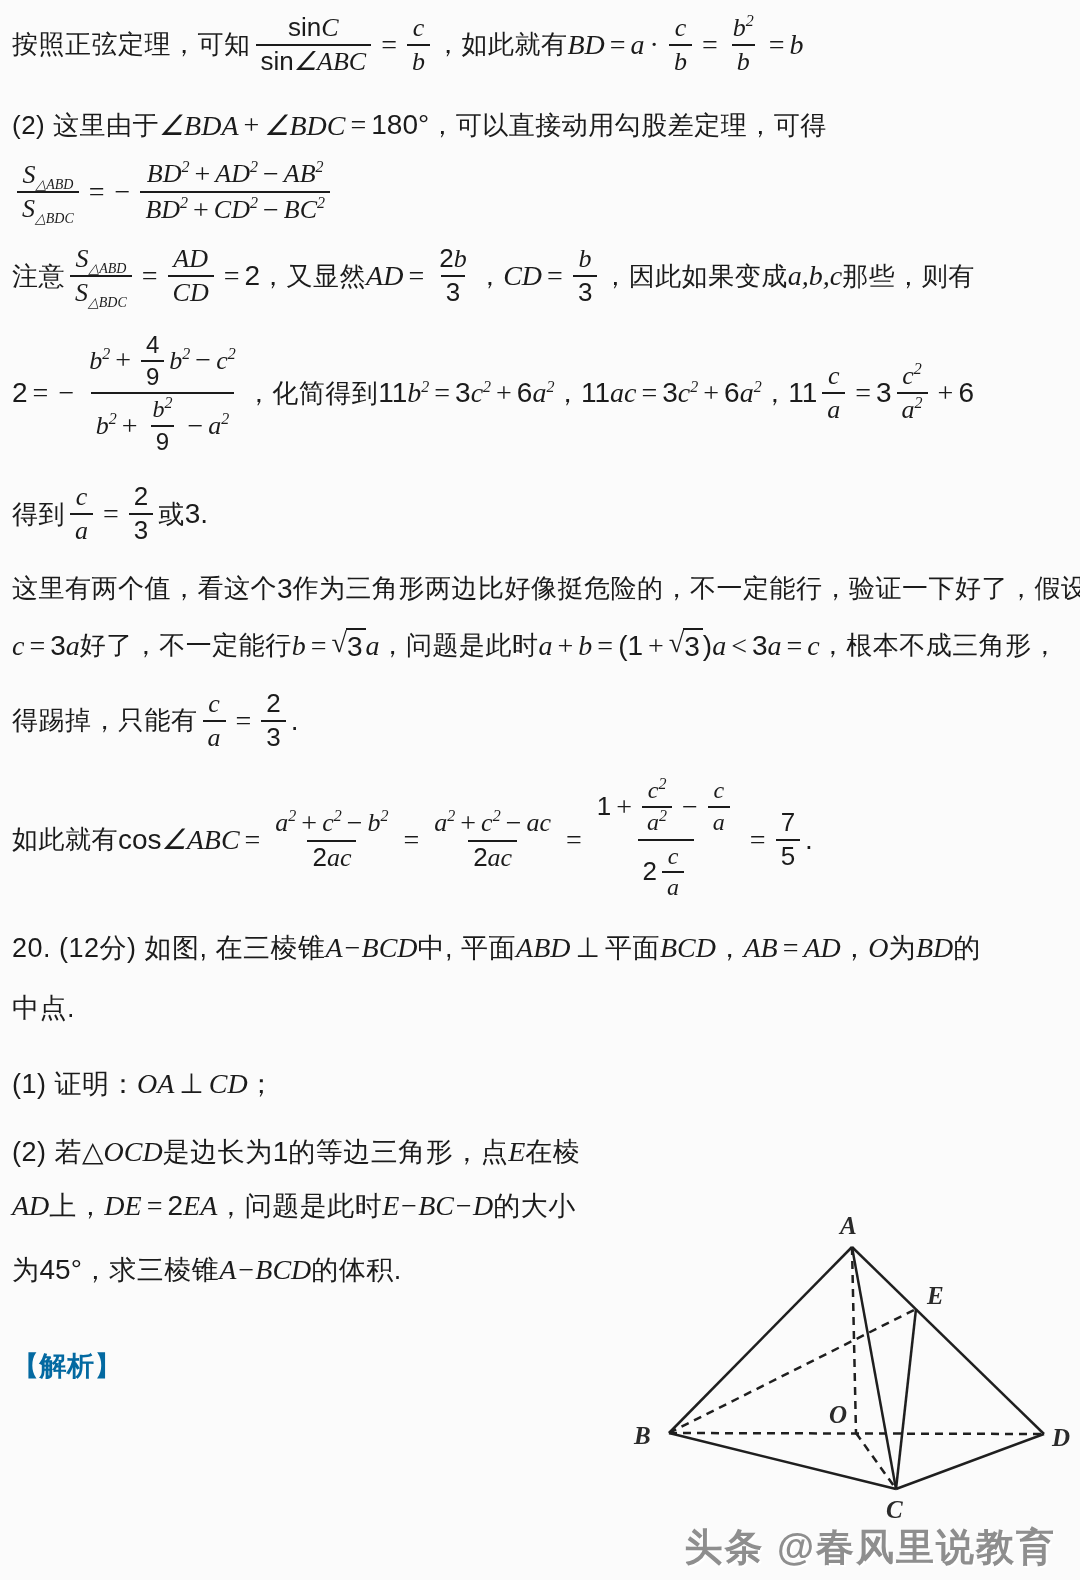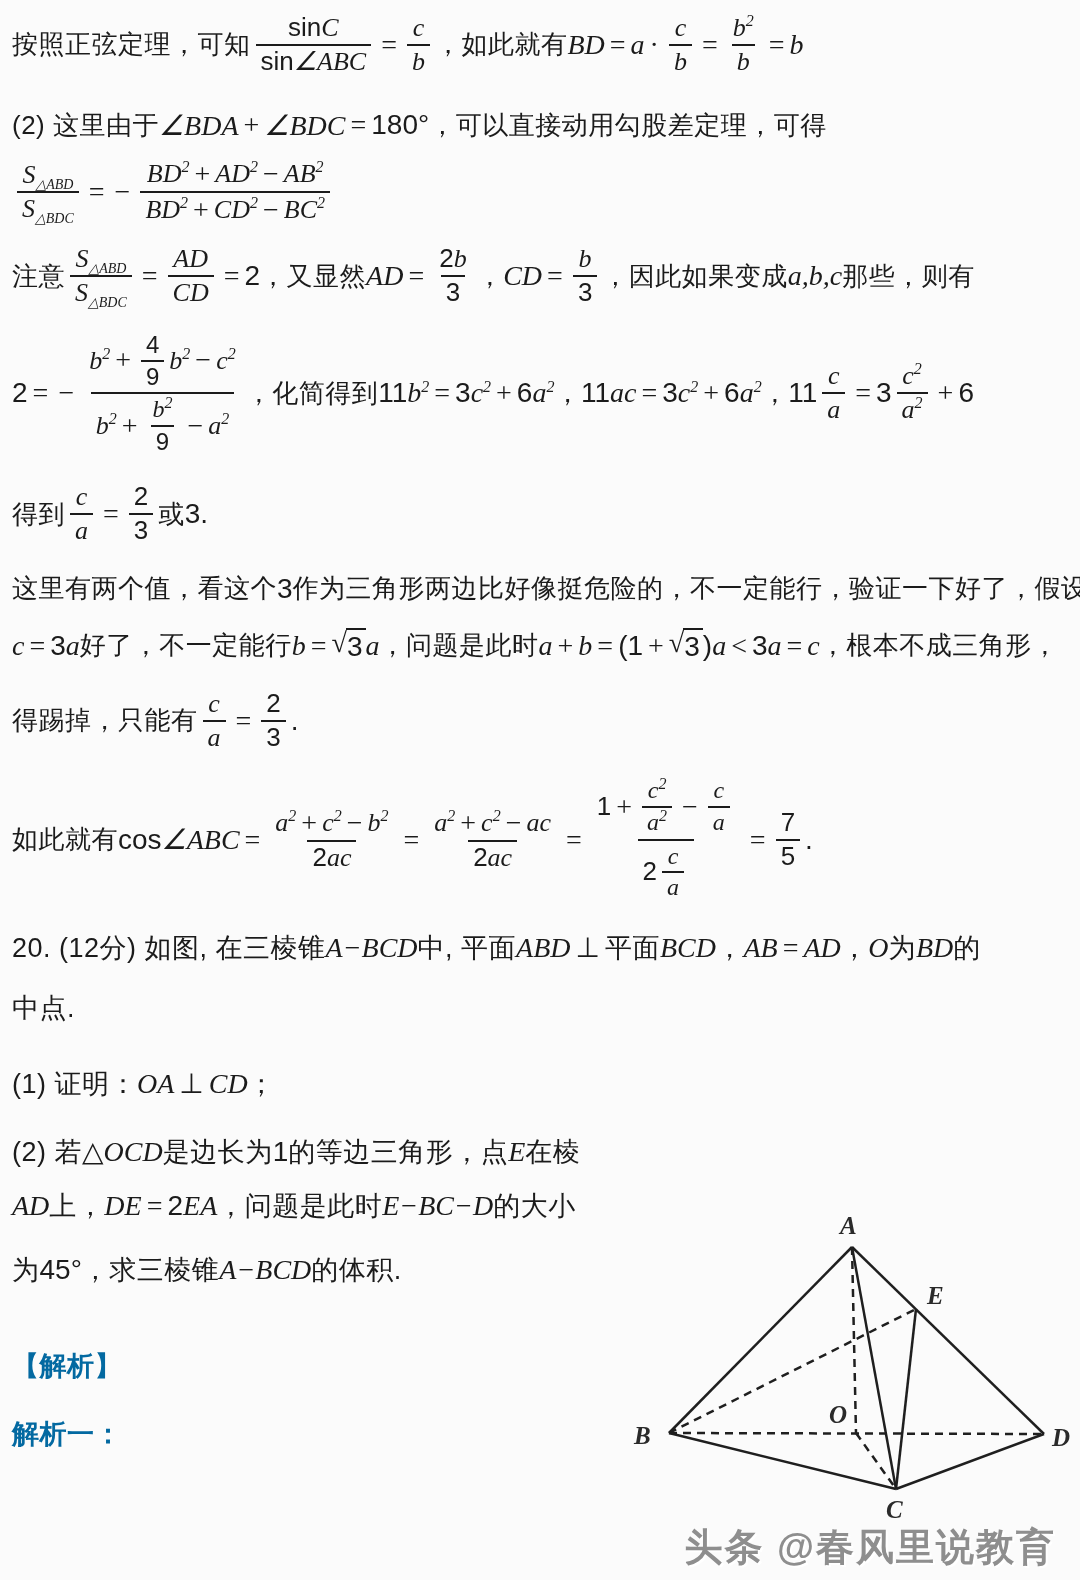--- a/index.html
+++ b/index.html
@@ -461,23 +461,20 @@
   <div class="line" id="line16">
       <span class="cn">为</span>
       <span class="mr">45°</span>
       <span class="cn">，求三棱锥</span>
       <span class="mi">A−BCD</span>
       <span class="cn">的体积.</span>
     </div>
   <div class="line red" id="line17">
       <span class="cn">【解析】</span>
     </div>
-  <div class="line red" id="line18">
-      <span class="cn">解析一：</span>
-    </div>
 
   <div class="figure">
     <svg id="diagram-svg" width="454" height="340" viewBox="0 0 454 340">
       <g id="diagram-edges">
           <line x1="226" y1="55" x2="43" y2="241"></line>
           <line x1="226" y1="55" x2="418" y2="242"></line>
           <line x1="226" y1="55" x2="270" y2="297"></line>
           <line x1="43" y1="241" x2="270" y2="297"></line>
           <line x1="270" y1="297" x2="418" y2="242"></line>
           <line x1="290" y1="117" x2="270" y2="297"></line>

